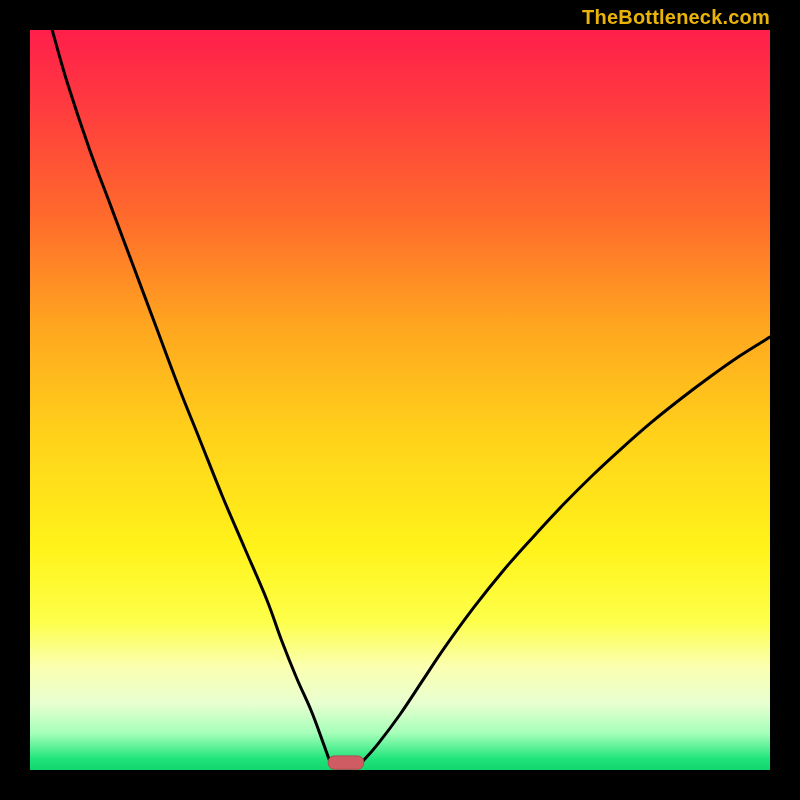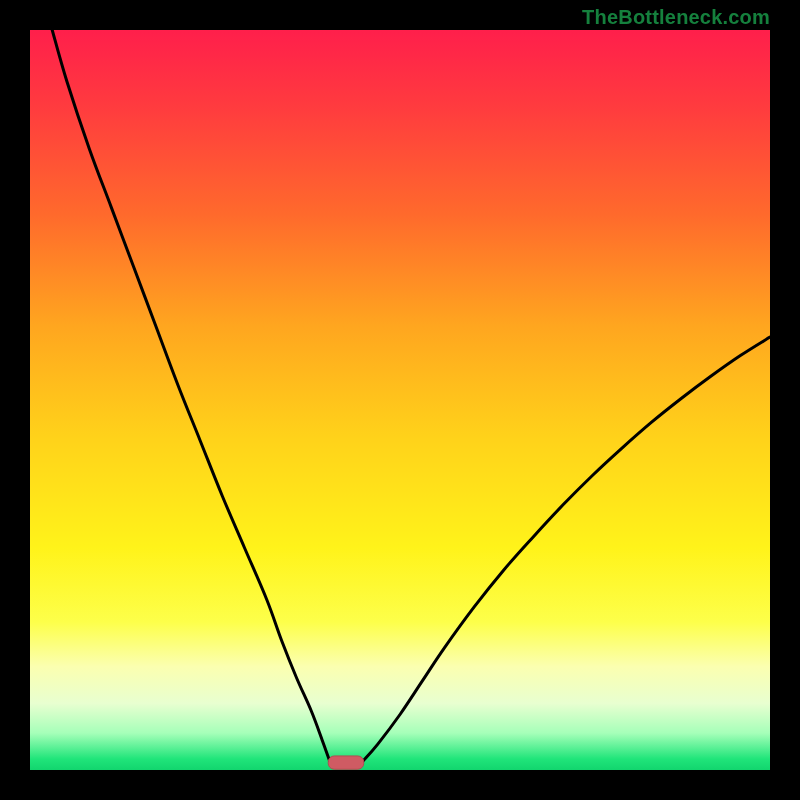--- a/index.html
+++ b/index.html
@@ -22,21 +22,21 @@
     left: 30px;
     top: 30px;
     width: 740px;
     height: 740px;
     overflow: hidden;
   }
   .watermark {
     position: absolute;
     top: 6px;
     right: 30px;
-    color: #15803d;
+    color: #eab308;
     font-size: 20px;
     font-weight: 600;
     letter-spacing: 0.2px;
   }
   svg { display: block; }
 </style>
 </head>
 <body>
 
 <div class="frame">

